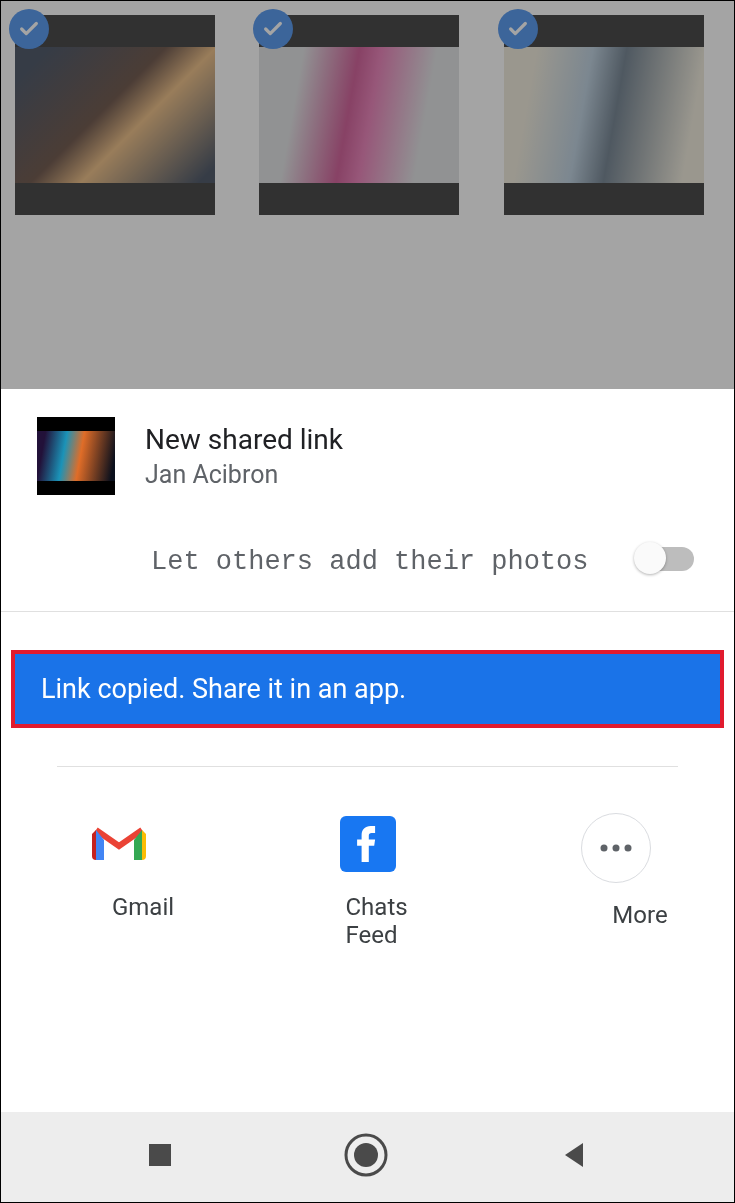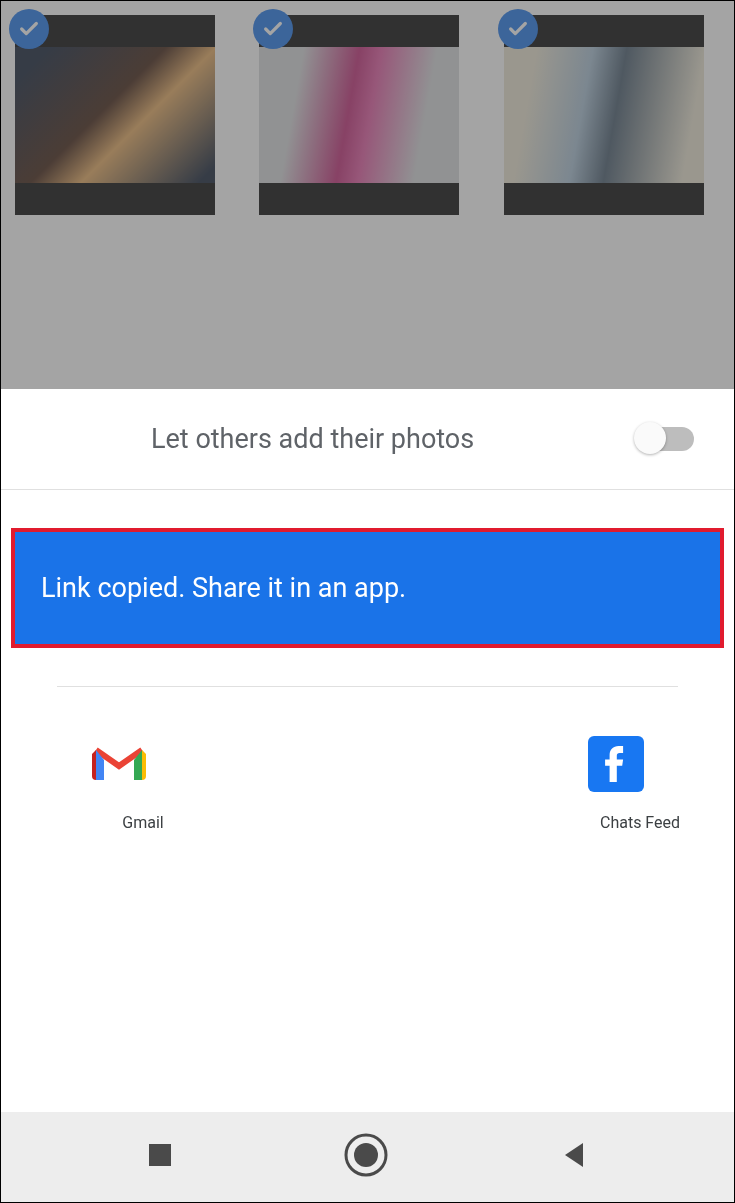--- a/index.html
+++ b/index.html
@@ -48,52 +48,53 @@
     }
     .header-thumb::after {
       content: ""; position: absolute; left: 0; right: 0; top: 14px; bottom: 14px;
       background: linear-gradient(100deg,#221139 10%,#1b93b8 35%,#e06d28 55%,#0a0f1c 95%);
     }
     .header-text { margin-left: 30px; }
     .title { font-size: 28px; color: #202124; font-weight: 400; }
     .subtitle { font-size: 25px; color: #5f6368; margin-top: 4px; }
 
     .let-others {
-      display: flex; align-items: center; justify-content: space-between;
+      display: flex; align-items: flex-start; justify-content: space-between;
       padding: 34px 40px 34px 150px;
+      font-family: Liberation Mono, monospace;
     }
     .let-others-label { font-size: 27px; color: #5f6368; }
     .toggle {
       width: 58px; height: 24px; background: #bdbdbd; border-radius: 12px; position: relative;
     }
     .toggle::after {
       content: ""; position: absolute; left: -2px; top: -5px; width: 32px; height: 32px;
       background: #fafafa; border-radius: 50%; box-shadow: 0 1px 3px rgba(0,0,0,0.3);
     }
 
     .divider { height: 1px; background: #e0e0e0; }
 
     .banner-wrap { padding: 38px 10px; }
     .banner {
-      background: #1a73e8; color: #fff; padding: 40px 26px;
+      background: #1a73e8; color: #fff; padding: 19px 26px;
       font-size: 27px; border: 4px solid #e11b2e;
     }
 
     .divider-inner { height: 1px; background: #e0e0e0; margin: 0 56px; }
 
     .apps {
       display: flex; justify-content: space-between; align-items: flex-start; padding: 46px 48px 30px 48px;
     }
     .app {
       width: 140px; display: flex; flex-direction: column; align-items: center;
     }
     .app-icon {
       width: 62px; height: 62px; display: flex; align-items: center; justify-content: center;
     }
-    .app-label { margin-top: 18px; font-size: 16px; color: #3c4043; margin-left: 48px; }
+    .app-label { margin-top: 18px; font-size: 24px; color: #3c4043; margin-left: 48px; }
     .more-circle {
       width: 70px; height: 70px; border: 1.5px solid #dadce0; border-radius: 50%;
       display: flex; align-items: center; justify-content: center;
     }
 
     
     .navbar {
       position: absolute; left: 0; right: 0; bottom: 0; height: 90px;
       background: #ededed; display: flex; align-items: center; justify-content: space-around;
       padding: 0 60px;
@@ -149,20 +150,27 @@
       <svg width="22" height="22" viewBox="0 0 24 24">
           <path d="M4 12l5 5L20 6" stroke="#fff" stroke-width="3.5" fill="none" stroke-linecap="round" stroke-linejoin="round"></path>
         </svg>
     </div>
   </div>
 </div>
 <div class="grid-overlay"></div>
 
 <div class="sheet">
 
+  <div class="header-row">
+    <div class="header-thumb"></div>
+    <div class="header-text">
+      <div class="title">New shared link</div>
+      <div class="subtitle">Jan Acibron</div>
+    </div>
+  </div>
 
   <div class="let-others">
     <div class="let-others-label">Let others add their photos</div>
     <div class="toggle"></div>
   </div>
 
   <div class="divider"></div>
 
   <div class="banner-wrap">
     <div class="banner">Link copied. Share it in an app.</div>
@@ -189,20 +197,30 @@
       <div class="app-icon">
         <svg width="56" height="56" viewBox="0 0 56 56">
           <rect x="0" y="0" width="56" height="56" rx="6" fill="#1877F2"></rect>
           <path d="M36 18h-4c-2 0-3 1-3 3v4h7l-1 7h-6v18h-8V32h-5v-7h5v-5c0-6 4-10 10-10h5v8z" fill="#fff" transform="scale(0.9) translate(3,1)"></path>
         </svg>
       </div>
       <div class="app-label">Chats Feed</div>
     </div>
 
 
+    <div class="app">
+      <div class="more-circle">
+        <svg width="34" height="8" viewBox="0 0 34 8">
+          <circle cx="5" cy="4" r="3.5" fill="#5f6368"></circle>
+          <circle cx="17" cy="4" r="3.5" fill="#5f6368"></circle>
+          <circle cx="29" cy="4" r="3.5" fill="#5f6368"></circle>
+        </svg>
+      </div>
+      <div class="app-label">More</div>
+    </div>
 
   </div>
 </div>
 
 <div class="navbar">
   <div>
     <svg width="28" height="28" viewBox="0 0 28 28">
         <rect x="3" y="3" width="22" height="22" fill="#4a4a4a"></rect>
       </svg>
   </div>

